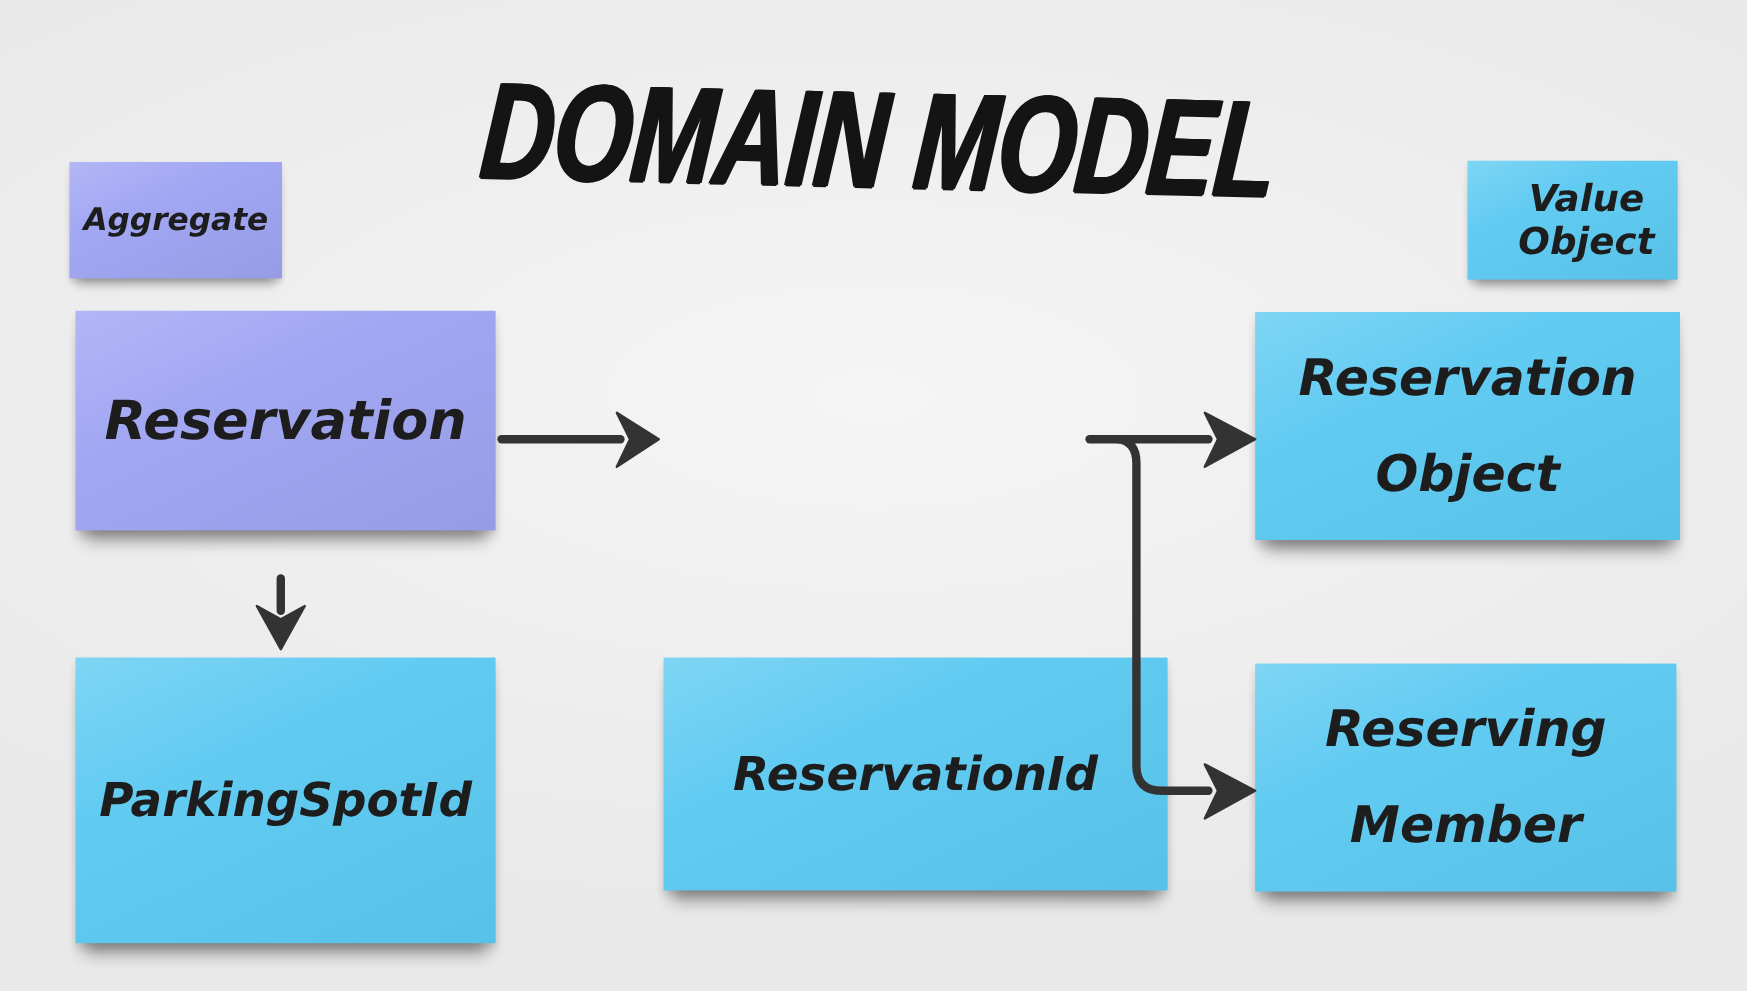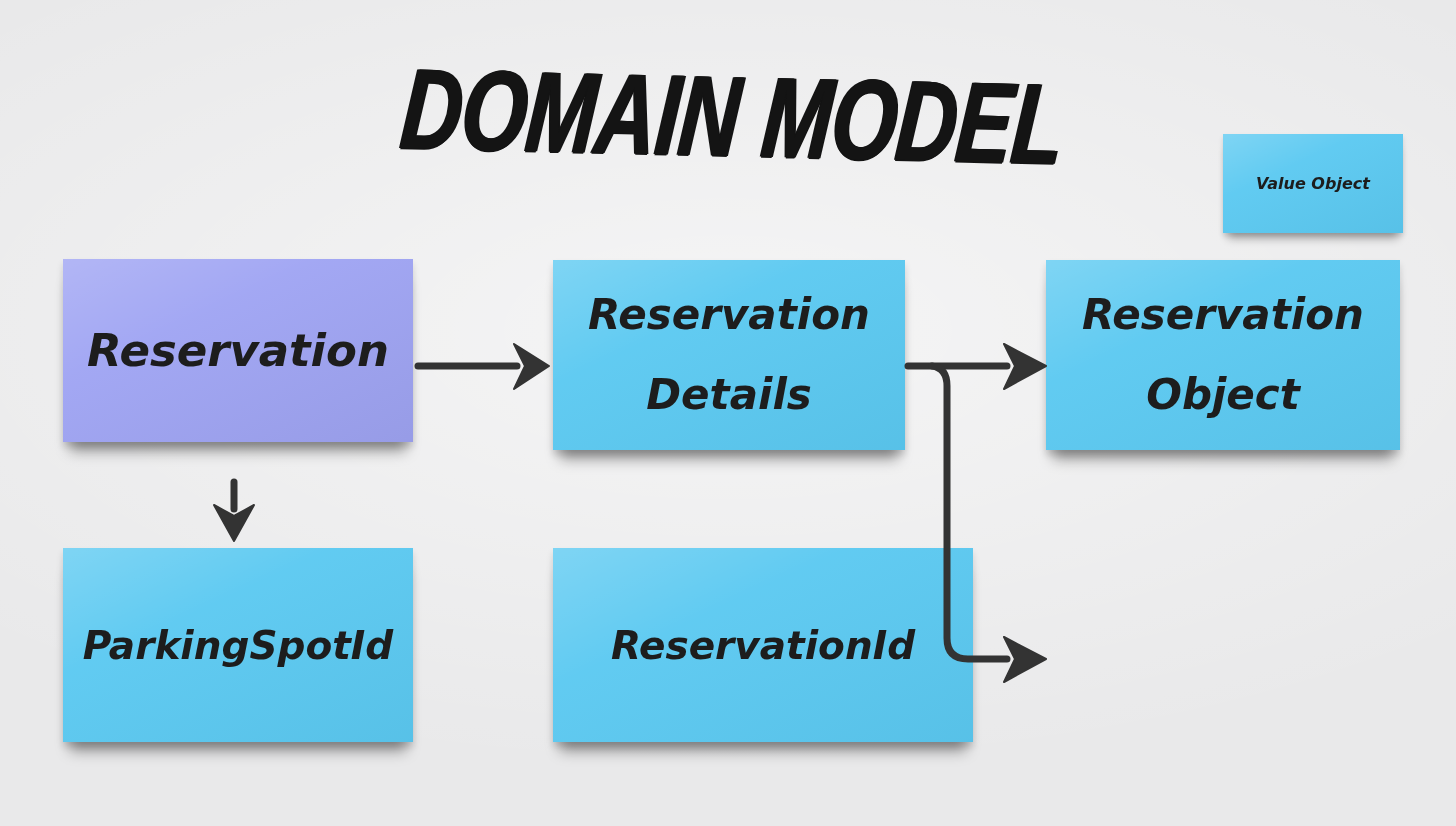--- a/index.html
+++ b/index.html
@@ -49,25 +49,25 @@
   .blue {
     background:
       linear-gradient(155deg, rgba(255,255,255,0.22) 0%, rgba(255,255,255,0.04) 35%, rgba(0,0,0,0.04) 100%),
       #5bc9f1;
   }
   .small-note { font-size: 26px; box-shadow: 0 10px 9px -5px rgba(0,0,0,0.33), 0 3px 5px rgba(0,0,0,0.12); }
   .big-note   { font-size: 42px; line-height: 1.9; }
   .one-line   { font-size: 39px; }
 
   #note-aggregate          { left: 58px;   top: 135px; width: 177px; height: 97px;  }
-  #note-value-object       { left: 1223px; top: 134px; width: 180px; height: 99px; font-size: 16px; }
+  #note-value-object       { left: 1223px; top: 134px; width: 152px; height: 99px; font-size: 31px; padding-left: 23px; }
   #note-reservation        { left: 63px;   top: 259px; width: 350px; height: 183px; font-size: 45px; }
   #note-reservation-details{ left: 553px;  top: 260px; width: 352px; height: 190px; }
   #note-reservation-period { left: 1046px; top: 260px; width: 354px; height: 190px; }
-  #note-parking-spot-id    { left: 63px;   top: 548px; width: 350px; height: 194px; }
+  #note-parking-spot-id    { left: 63px;   top: 548px; width: 350px; height: 238px; }
   #note-reservation-id     { left: 553px;  top: 548px; width: 420px; height: 194px; }
   #note-reserving-member   { left: 1046px; top: 553px; width: 351px; height: 190px; }
 
   .arrow-layer {
     position: absolute; left: 0; top: 0;
     width: 1456px; height: 826px;
     pointer-events: none;
   }
   .arrow-layer path.line {
     fill: none;
@@ -83,45 +83,48 @@
     stroke-linejoin: round;
   }
 </style>
 </head>
 <body>
 
 <div class="canvas">
 
   <div class="title">DOMAIN MODEL</div>
 
+  <div class="note purple small-note" id="note-aggregate">
+    <span class="label">Aggregate</span>
+  </div>
 
   <div class="note blue small-note" id="note-value-object">
     <span class="label">Value Object</span>
   </div>
 
   <div class="note purple one-line" id="note-reservation">
     <span class="label">Reservation</span>
   </div>
 
-  <div class="note blue big-note" id="note-reservation-details">
-    <span class="label">Reservation Details</span>
-  </div>
 
   <div class="note blue big-note" id="note-reservation-period">
     <span class="label">Reservation Object</span>
   </div>
 
   <div class="note blue one-line" id="note-parking-spot-id">
     <span class="label">ParkingSpotId</span>
   </div>
 
   <div class="note blue one-line" id="note-reservation-id">
     <span class="label">ReservationId</span>
   </div>
 
+  <div class="note blue big-note" id="note-reserving-member">
+    <span class="label">Reserving Member</span>
+  </div>
 
   <svg class="arrow-layer" viewBox="0 0 1456 826">
 
     <path class="line" d="M418 366 H517"></path>
     <path class="head" d="M514 344 L549 366 L514 389 L525 366 Z"></path>
 
     <path class="line" d="M234 482 V509"></path>
     <path class="head" d="M214 505 L234 541 L254 505 L234 516 Z"></path>
 
     <path class="line" d="M908 366 H1007"></path>

